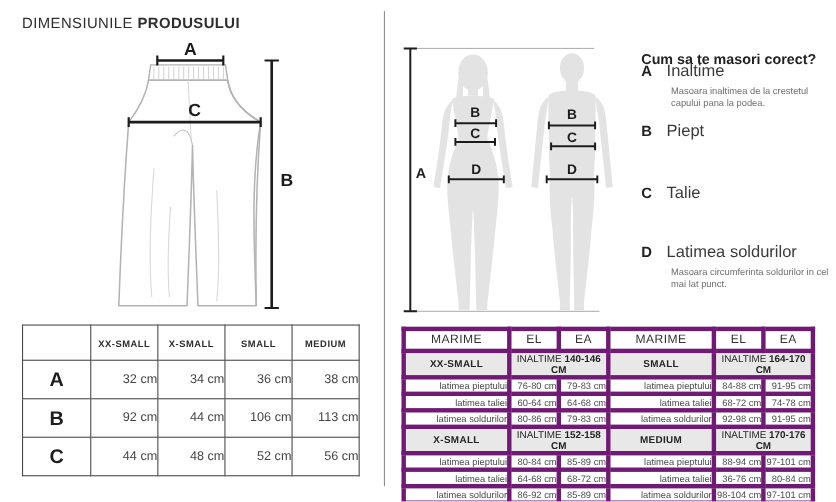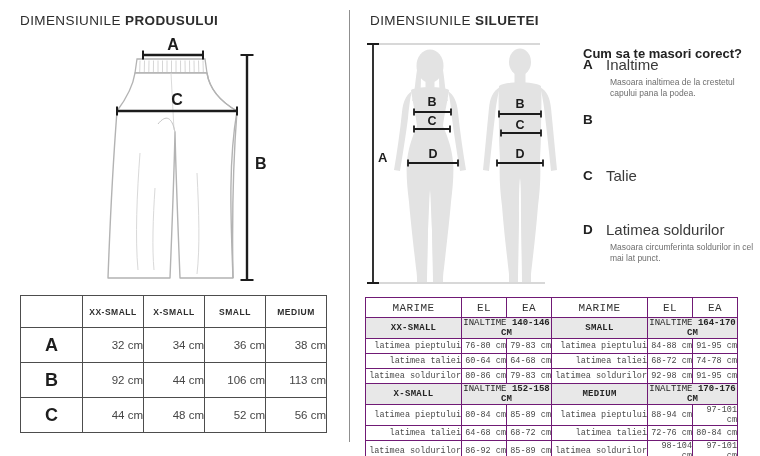--- a/index.html
+++ b/index.html
@@ -29,42 +29,38 @@
   
   #product-table { position:absolute; left:20px; top:295px; border-collapse:collapse; table-layout:fixed; }
   #product-table th, #product-table td { border:1px solid #4d4d4d; text-align:center; vertical-align:middle; background:#fff; }
   #product-table col.c0 { width:62px; } #product-table col.cz { width:61px; }
   #product-table tr.hdr th { height:32px; font-size:8.5px; font-weight:700; letter-spacing:.5px; color:#2d2d2d; }
   #product-table tr.data { height:35px; }
   #product-table tr.data th { font-size:18px; font-weight:700; color:#1e1e1e; }
   #product-table tr.data td { font-size:11.5px; color:#454545;text-align:right; }
   
   #body-table { position:absolute; left:365px; top:297px; border-collapse:collapse; table-layout:fixed; }
-  #body-table th, #body-table td { border:1px solid #701a75; text-align:center; vertical-align:middle; background:#fff;font-family:Liberation Mono, monospace; }
+  #body-table th, #body-table td { border:4px solid #701a75; text-align:center; vertical-align:middle; background:#fff; }
   #body-table col.m { width:96px; } #body-table col.v { width:45px; }
   #body-table tr.hdr th { height:20px; font-size:11px; font-weight:400; letter-spacing:.4px; color:#333; }
   #body-table tr.hl td { height:15px; background:#e8e8e8; font-size:9px; color:#242424; }
   #body-table tr.hl td.size { font-weight:700; letter-spacing:.3px; }
   #body-table tr.hl td.hrange b { font-weight:700; }
   #body-table tr.dr  { height:15px; }
   #body-table tr.dr td { font-size:8.5px; color:#4a4a4a;text-align:right; }
 </style>
 </head>
 <body>
 
 <div id="stage">
 
   <div id="left-title" class="sec-title">
     <span>DIMENSIUNILE</span>
     <span class="emph">PRODUSULUI</span>
   </div>
-  <div id="right-title" class="sec-title">
-    <span>DIMENSIUNILE</span>
-    <span class="emph">SILUETEI</span>
-  </div>
 
   <div id="divider"></div>
 
   <svg id="pants-svg" width="170" height="247" viewBox="0 0 170 247">
 
     <path d="M37,21 L105,21 L107,35 L35,35 Z" fill="#ffffff" stroke="#b3b3b3" stroke-width="1.3"></path>
     <path stroke="#cccccc" stroke-width="0.8" fill="none" d="M40,22.5 L39.7,34 M44.5,22.5 L44.3,34 M49,22.5 L48.8,34 M53.5,22.5 L53.4,34 M58,22.5 L58,34 M62.5,22.5 L62.5,34 M67,22.5 L67,34 M71.5,22.5 L71.5,34 M76,22.5 L76,34 M80.5,22.5 L80.6,34 M85,22.5 L85.2,34 M89.5,22.5 L89.7,34 M94,22.5 L94.2,34 M98.5,22.5 L98.8,34 M103,22.5 L103.3,34"></path>
     <path fill="#ffffff" stroke="#b3b3b3" stroke-width="1.4" stroke-linejoin="round" d="M35,35 C33,48 26,61 17,73 C13,125 10,185 8,240 L70,240 C72,190 74,140 75,94 C76,140 78,190 80,240 L133,240 C131,185 128,125 137,73 C116,61 109,48 107,35 Z"></path>
     <path fill="none" stroke="#b3b3b3" stroke-width="1.4" d="M107,35 C109,48 116,61 137,73 C133,125 132,185 133,240"></path>
     <path fill="none" stroke="#d6d6d6" stroke-width="0.9" d="M71,35 L74,92"></path>
@@ -133,20 +129,21 @@
 
   <div id="howto-heading">Cum sa te masori corect?</div>
 
   <div id="howto-a" class="howto-item">
     <span class="letter">A</span>
     <div class="name">Inaltime</div>
     <div class="desc">Masoara inaltimea de la crestetul capului pana la podea.</div>
   </div>
   <div id="howto-b" class="howto-item">
     <span class="letter">B</span>
+    <div class="name">Piept</div>
   </div>
   <div id="howto-c" class="howto-item">
     <span class="letter">C</span>
     <div class="name">Talie</div>
   </div>
   <div id="howto-d" class="howto-item">
     <span class="letter">D</span>
     <div class="name">Latimea soldurilor</div>
     <div class="desc">Masoara circumferinta soldurilor in cel mai lat punct.</div>
   </div>
@@ -251,21 +248,21 @@
       <td>85-89 cm</td>
       <td>latimea pieptului</td>
       <td>88-94 cm</td>
       <td>97-101 cm</td>
     </tr>
     <tr class="dr">
       <td>latimea taliei</td>
       <td>64-68 cm</td>
       <td>68-72 cm</td>
       <td>latimea taliei</td>
-      <td>72-76 cm</td>
+      <td>36-76 cm</td>
       <td>80-84 cm</td>
     </tr>
     <tr class="dr">
       <td>latimea soldurilor</td>
       <td>86-92 cm</td>
       <td>85-89 cm</td>
       <td>latimea soldurilor</td>
       <td>98-104 cm</td>
       <td>97-101 cm</td>
     </tr>

